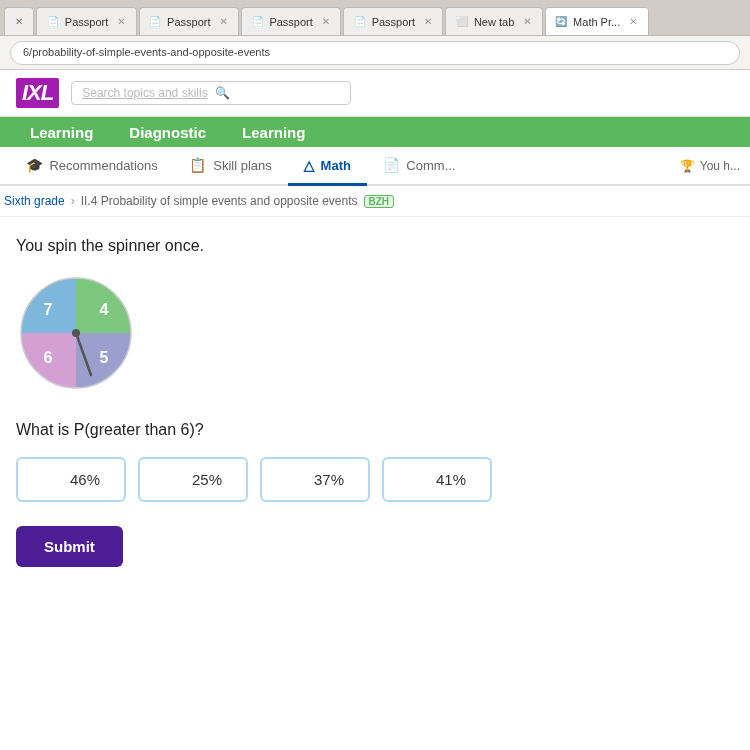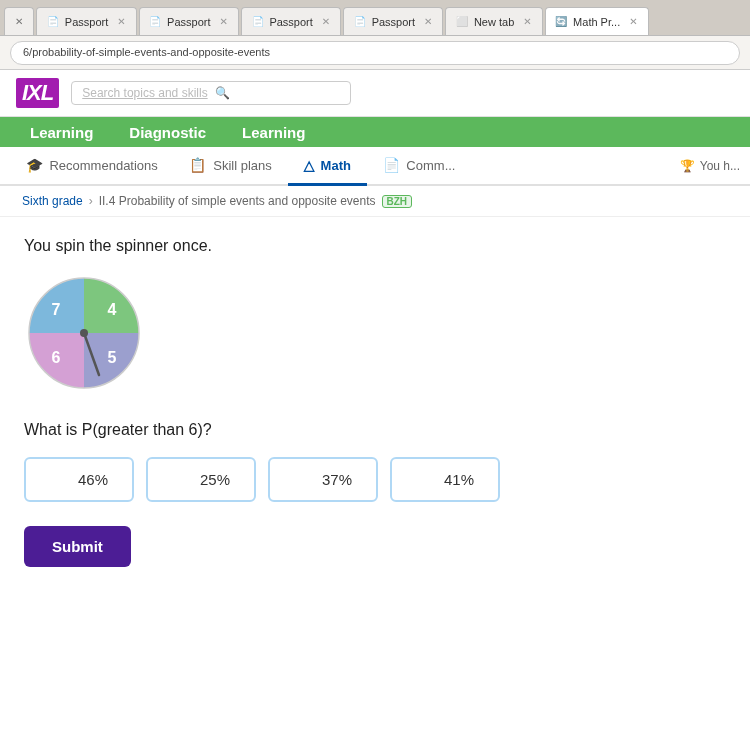--- a/index.html
+++ b/index.html
@@ -152,21 +152,21 @@
     }
     .content-tab.active {
       color: #0052a5;
       border-bottom: 3px solid #0052a5;
       font-weight: bold;
     }
     .tab-icon-img { font-size: 14px; }
 
     
     .breadcrumb {
-      padding: 8px 22px;
+      padding: 8px 4px;
       font-size: 12px;
       color: #666;
       display: flex;
       align-items: center;
       gap: 6px;
       border-bottom: 1px solid #eee;
     }
     .breadcrumb a { color: #0052a5; text-decoration: none; }
     .breadcrumb-sep { color: #999; }
     .breadcrumb-badge {
@@ -174,21 +174,21 @@
       color: #5cb85c;
       border: 1px solid #5cb85c;
       border-radius: 3px;
       padding: 0px 4px;
       font-size: 10px;
       font-weight: bold;
     }
 
     
     .content-area {
-      padding: 20px 24px;
+      padding: 20px 16px;
     }
     .question-text {
       font-size: 16px;
       color: #222;
       margin-bottom: 18px;
     }
 
     
     .spinner-container {
       margin-bottom: 24px;

